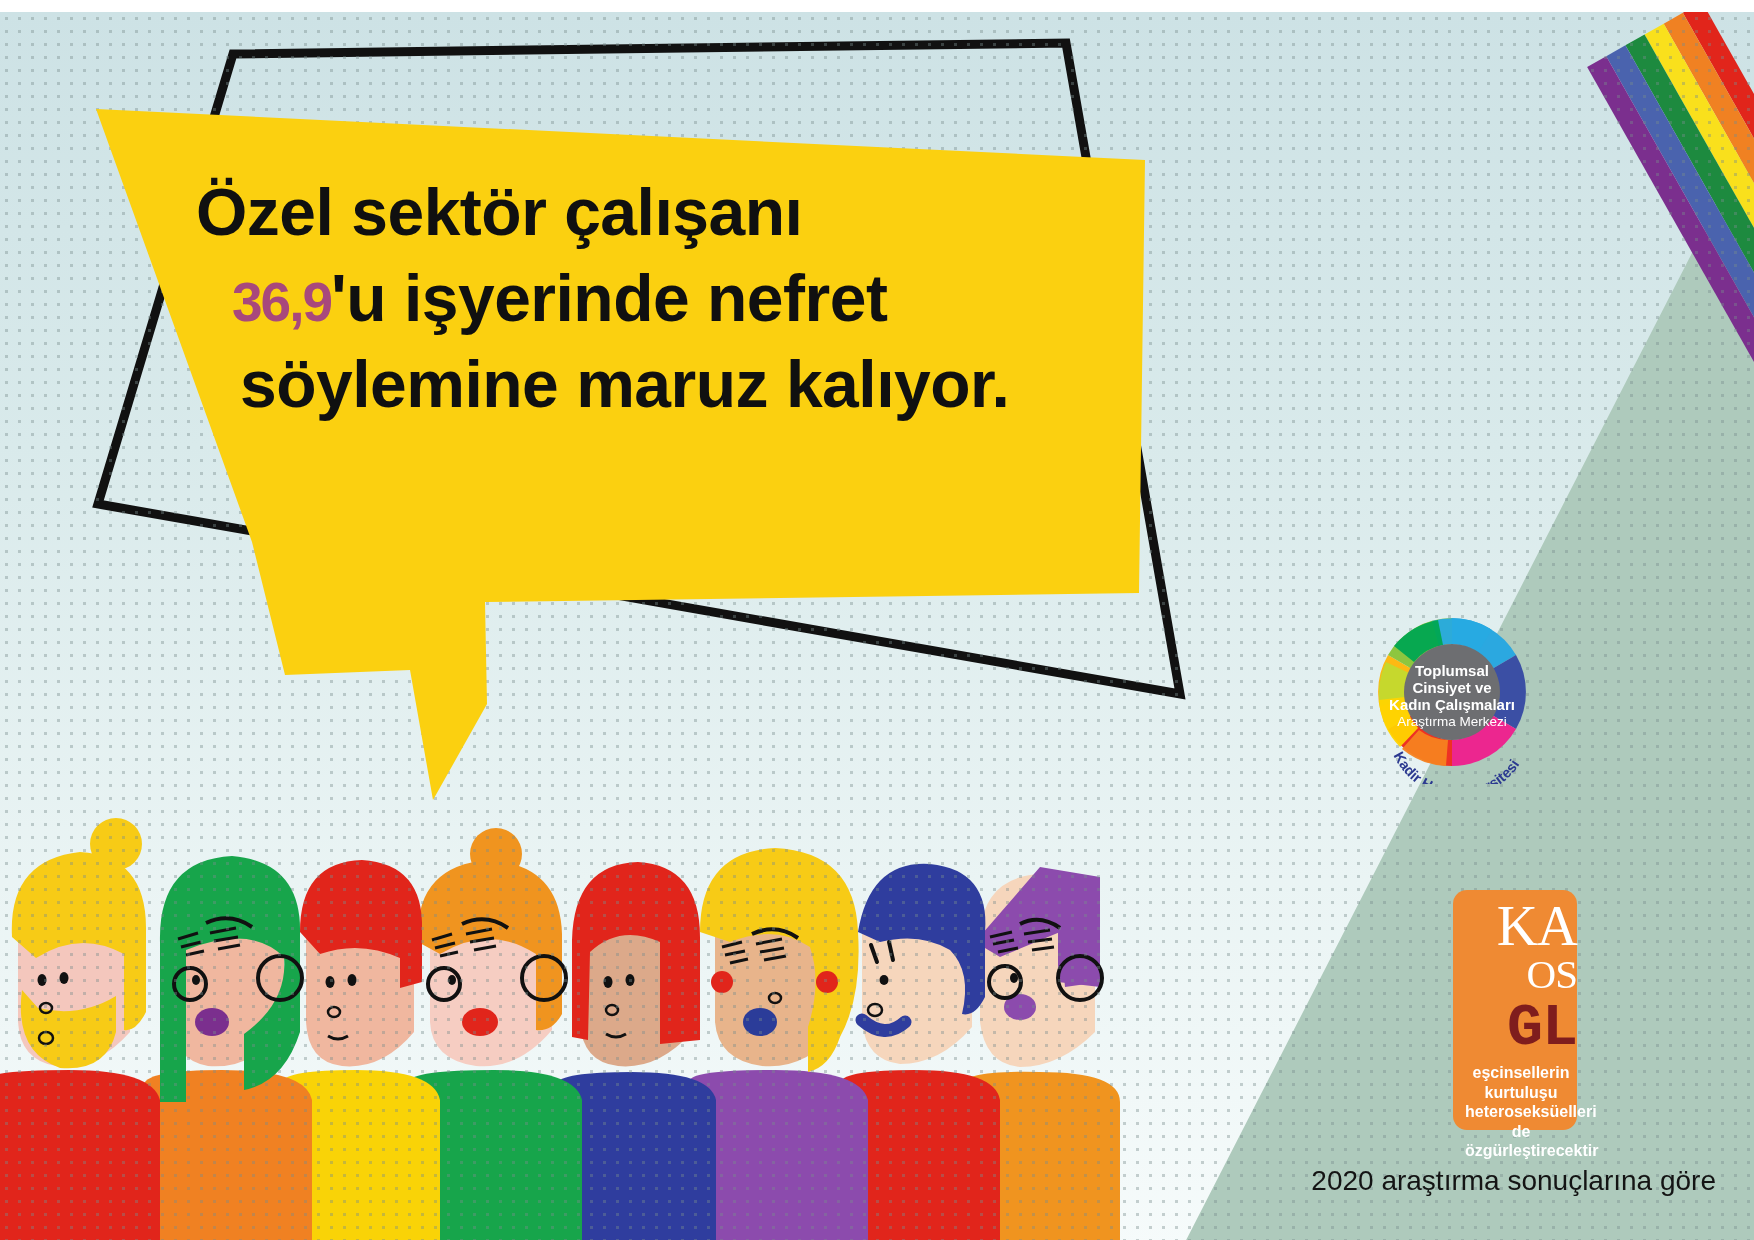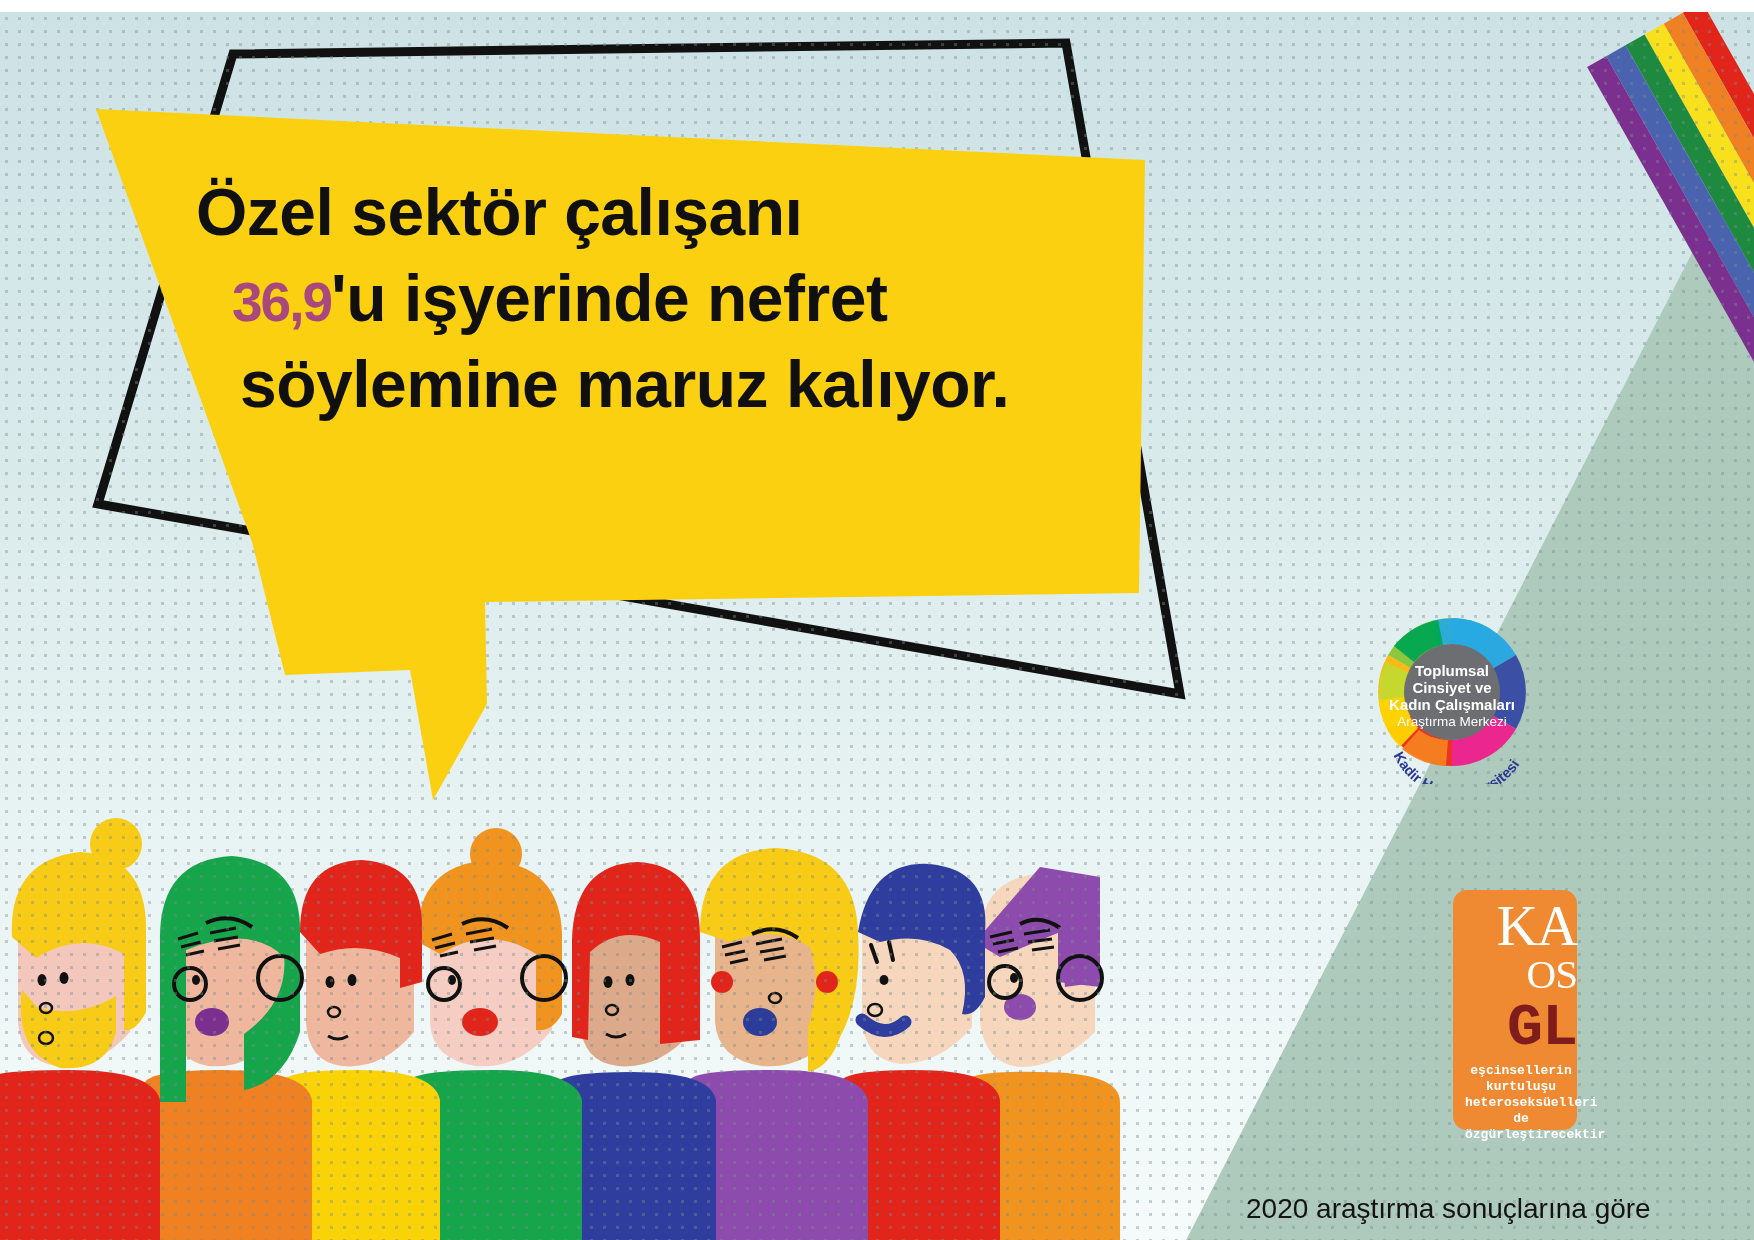--- a/index.html
+++ b/index.html
@@ -132,35 +132,35 @@
   }
   .kaos-g {
     font-family: Liberation Mono, monospace;
     font-weight: bold;
     color: #7f1d1d;
     font-size: 60px;
     line-height: 1.0;
     letter-spacing: -1px;
   }
   .kaos-tag {
-    font-family: Liberation Mono, monospace;
+    font-family: Liberation Sans, sans-serif;
     font-weight: bold;
     color: #ffffff;
-    font-size: 13px;
+    font-size: 16px;
     line-height: 1.22;
     text-align: center;
     margin-top: 5px;
     width: 112px;
   }
   .footnote {
     position: absolute;
     left: 1246px;
-    top: 1181px;
+    top: 1153px;
     width: 470px;
-    text-align: left;
+    text-align: right;
     z-index: 8;
     font-family: "Liberation Sans Narrow", "Liberation Sans", sans-serif;
     font-size: 28px;
     color: #141414;
     letter-spacing: 0px;
   }
 </style>
 </head>
 <body>
 

